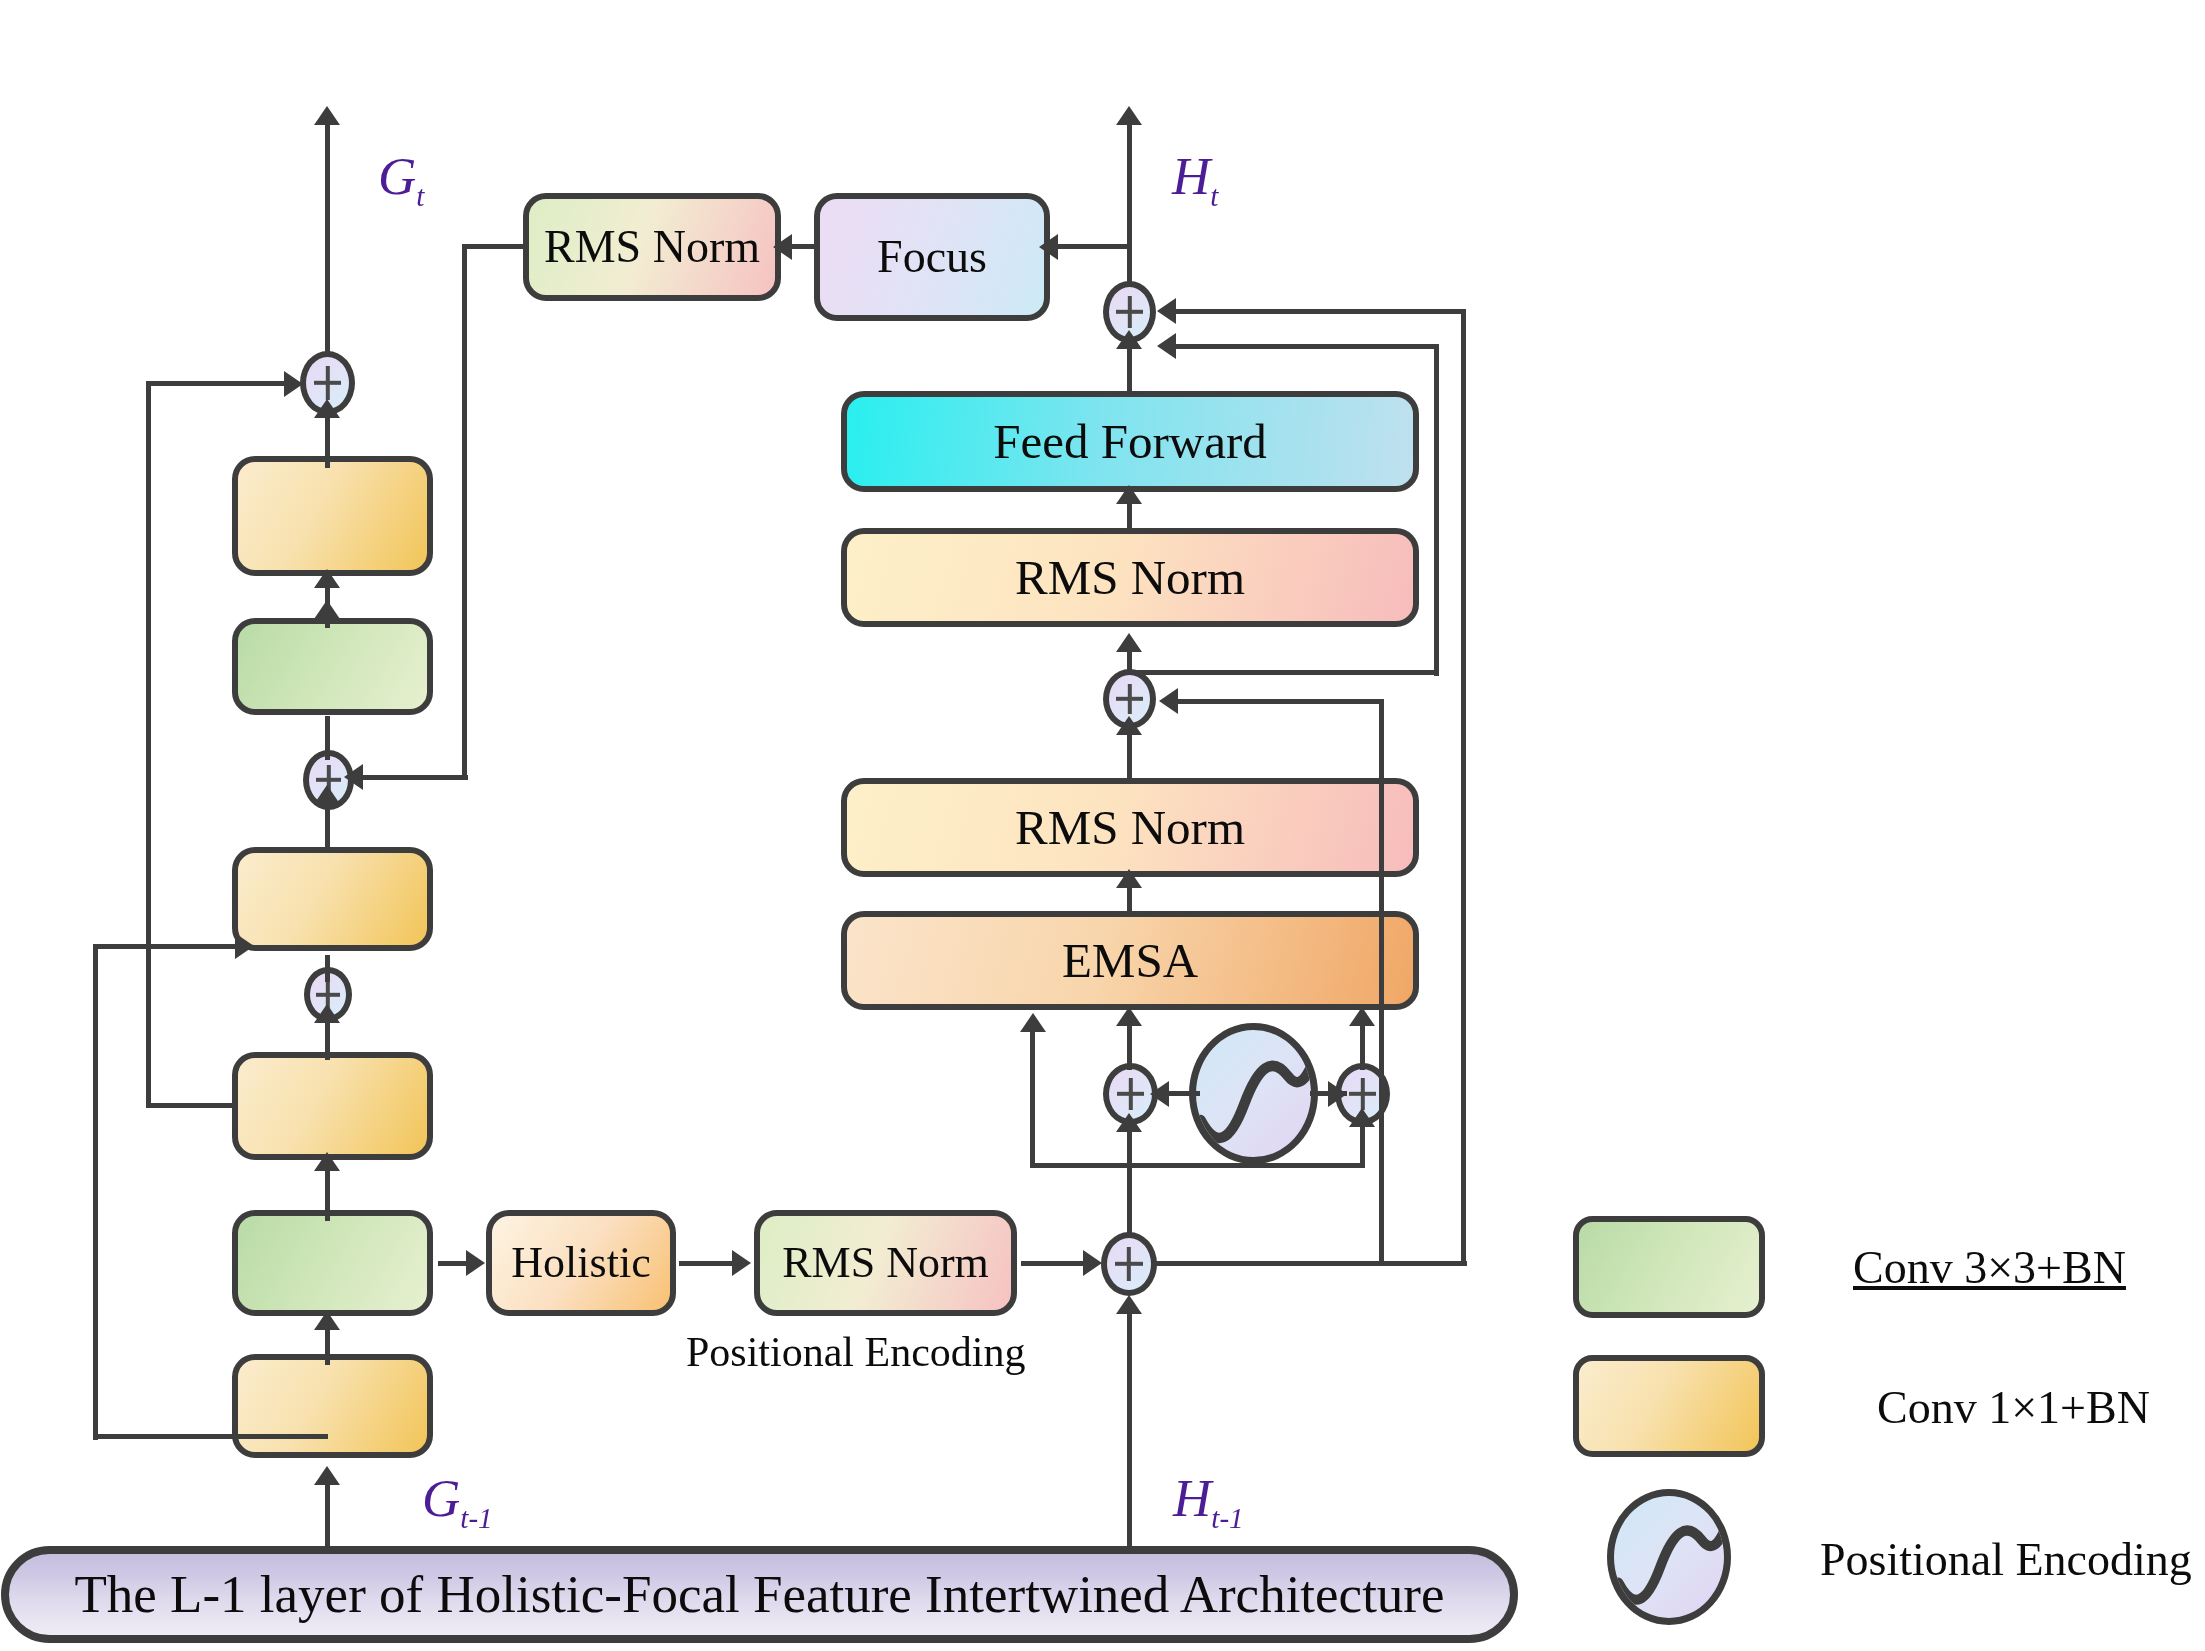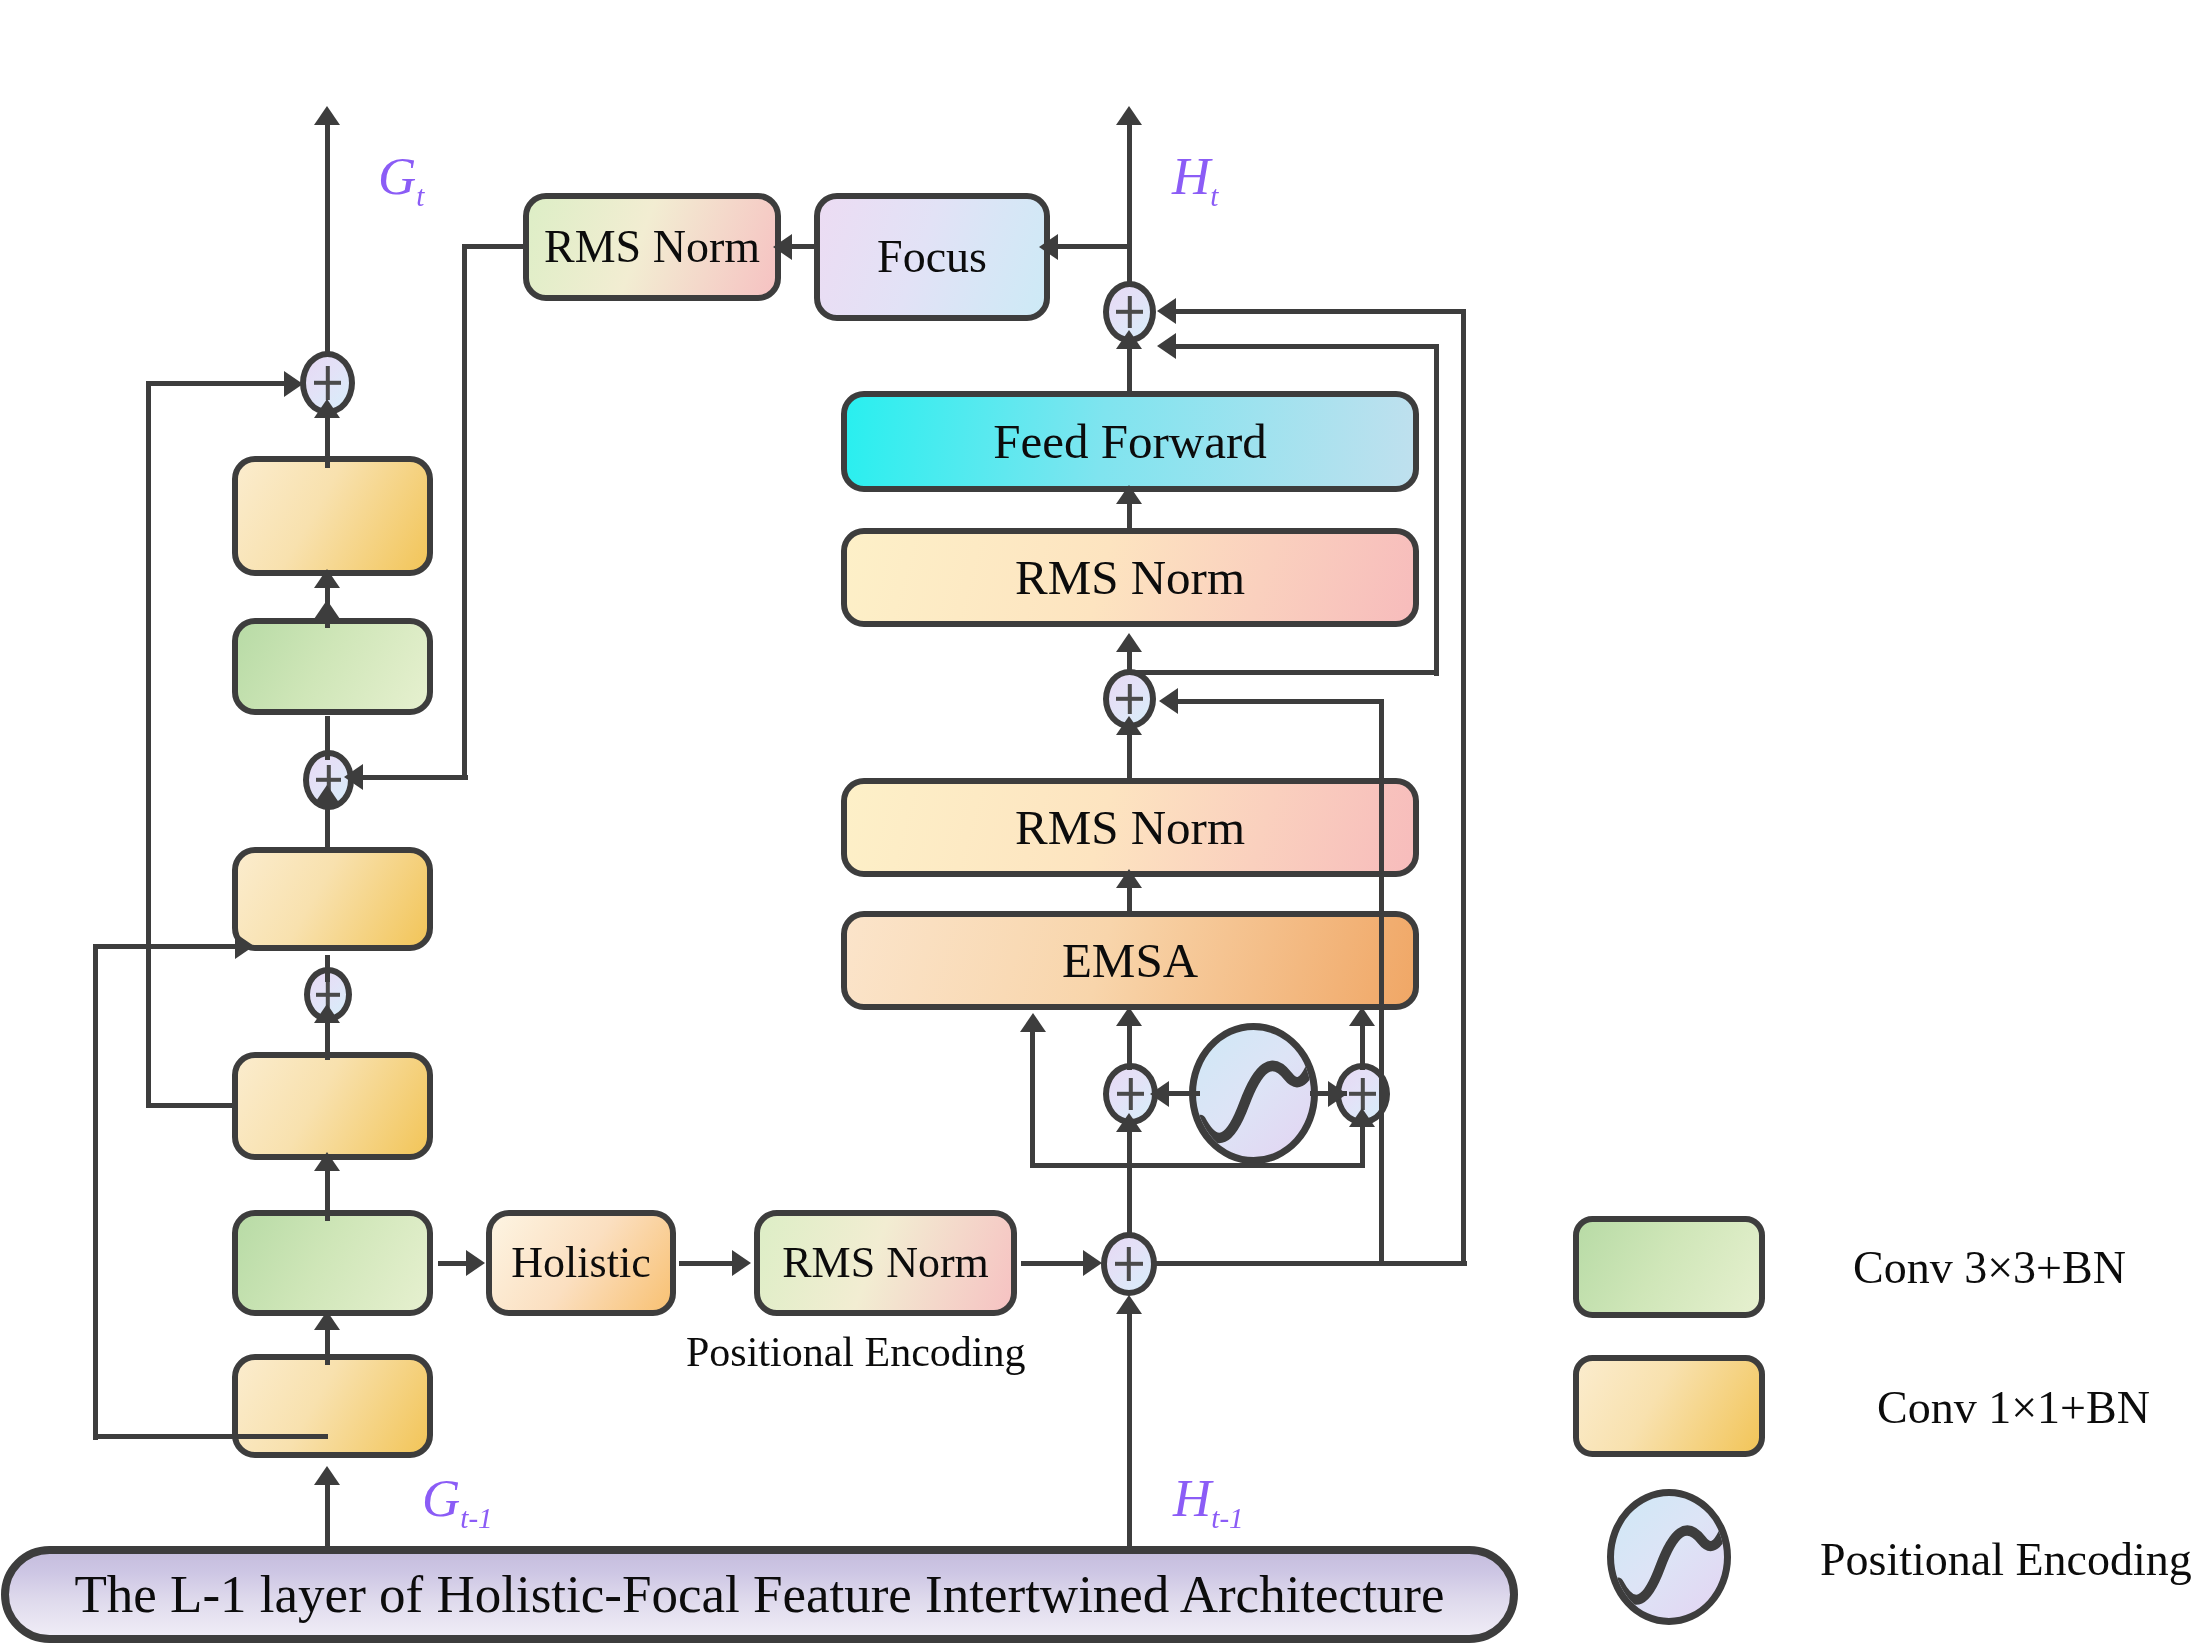--- a/index.html
+++ b/index.html
@@ -79,21 +79,21 @@
   .arw-up   {border-left:13.2px solid transparent;border-right:13.2px solid transparent;border-bottom:19.4px solid #3d3d3d;}
   .arw-left {border-top:13.2px solid transparent;border-bottom:13.2px solid transparent;border-right:19.4px solid #3d3d3d;}
   .arw-right{border-top:13.2px solid transparent;border-bottom:13.2px solid transparent;border-left:19.4px solid #3d3d3d;}
 
   
   .mlabel{
     position:absolute;
     font-family:"Liberation Serif","DejaVu Serif",serif;
     font-style:italic;
     font-size:53px;
-    color:#8b5cf6;
+    color:#4c1d95;
     white-space:nowrap;
   }
   .mlabel sub{font-size:0.55em;font-style:italic;}
 
   
   .caption{
     position:absolute;
     font-size:42px;
     color:#0c0c0c;
     white-space:nowrap;
@@ -315,21 +315,21 @@
     <span>H</span><sub>t</sub>
   </div>
   <div class="mlabel" style="left:422px;top:1468px;">
     <span>G</span><sub>t-1</sub>
   </div>
   <div class="mlabel" style="left:1173px;top:1468px;">
     <span>H</span><sub>t-1</sub>
   </div>
 
   <div class="blk g-conv3" style="left:1573px;top:1216px;width:192px;height:102px;border-radius:19.4px;"></div>
-  <div class="legend-text" style="left:1853px;top:1241px;">Conv 3×3+BN</div>
+  <div class="legend-text" style="left:1853px;top:1241px;text-decoration:underline;">Conv 3×3+BN</div>
 
   <div class="blk g-conv1" style="left:1573px;top:1355px;width:192px;height:102px;border-radius:19.4px;"></div>
   <div class="legend-text" style="left:1877px;top:1381px;">Conv 1×1+BN</div>
 
   <div class="pe-blob g-pe" style="left:1607px;top:1489px;width:124px;height:136px;">
     <svg viewBox="0 0 100 110" preserveAspectRatio="none">
       <path d="M4,78 C18,104 30,96 42,64 C54,32 66,22 80,40 C88,50 94,44 99,34" fill="none" stroke="#3d3d3d" stroke-width="9" stroke-linecap="round"></path>
     </svg>
   </div>
   <div class="legend-text" style="left:1820px;top:1533px;">Positional Encoding</div>

